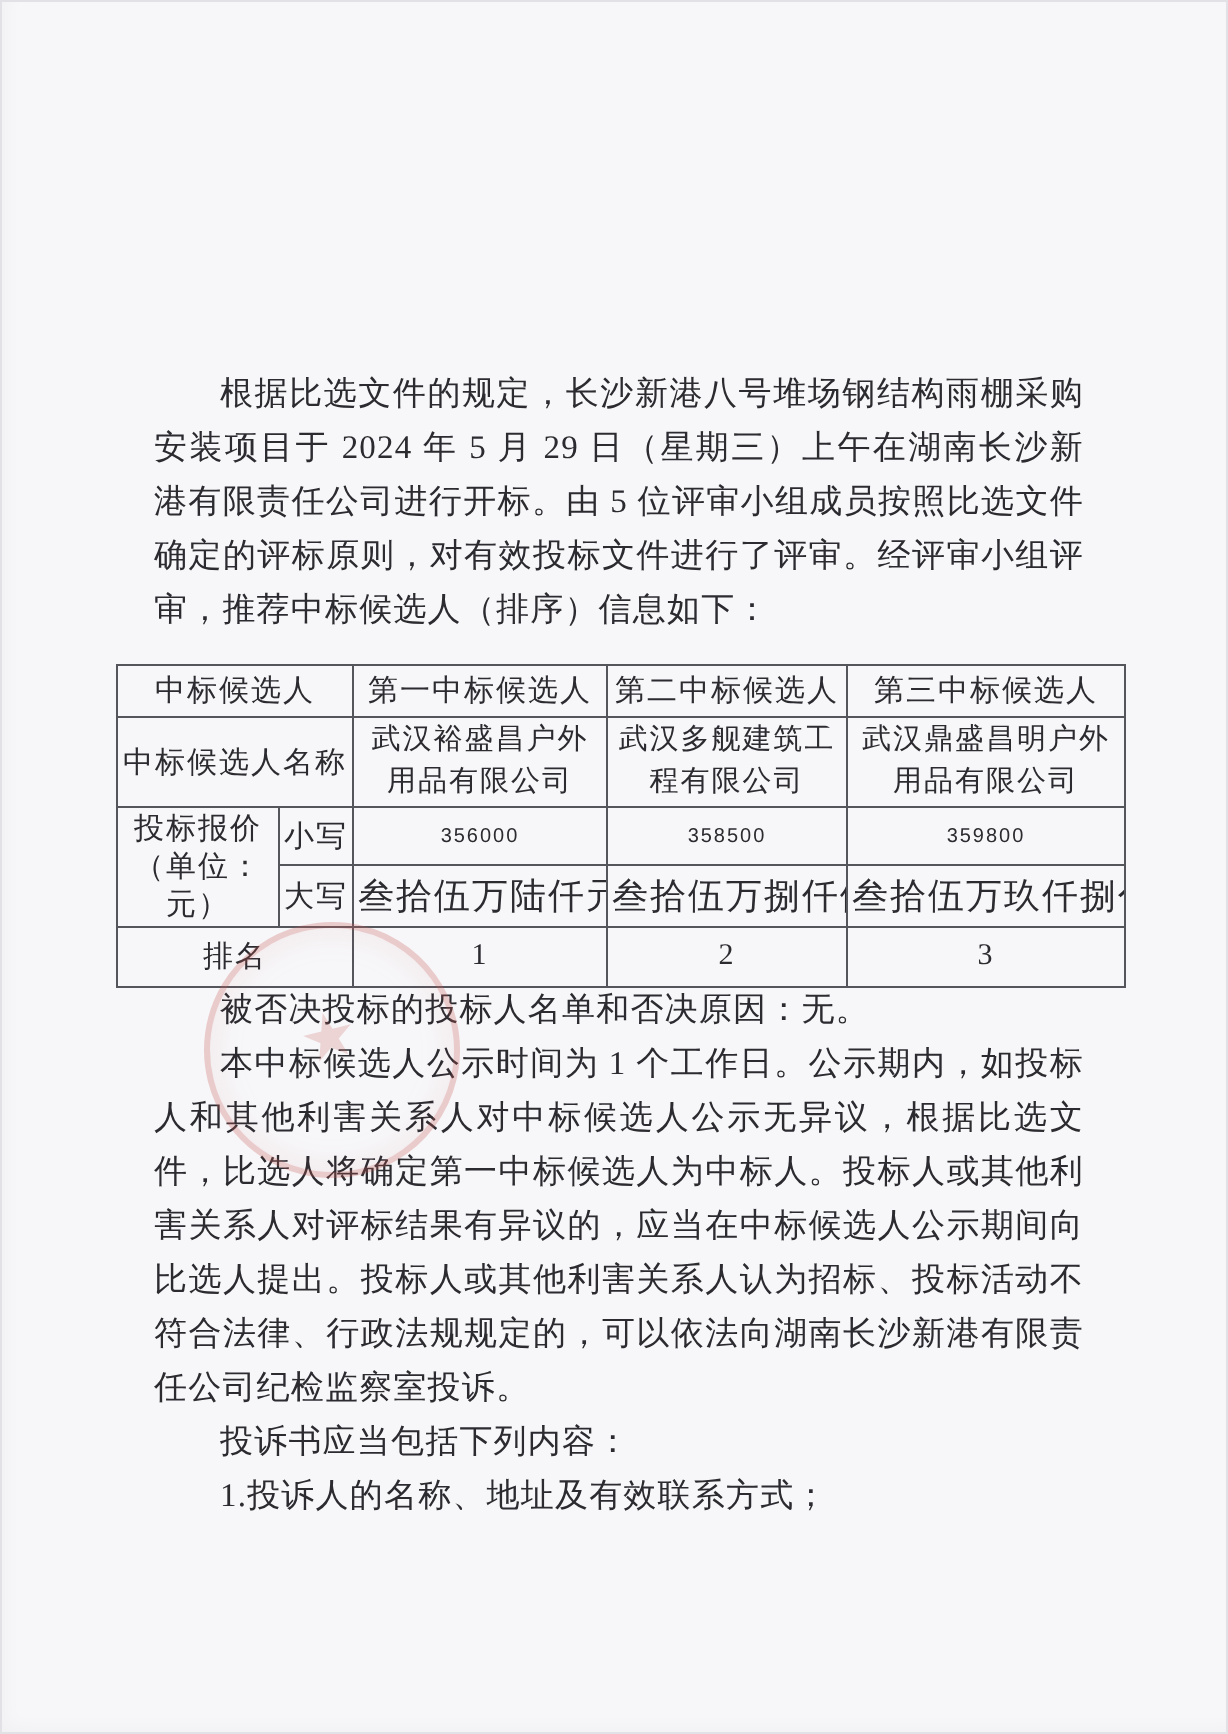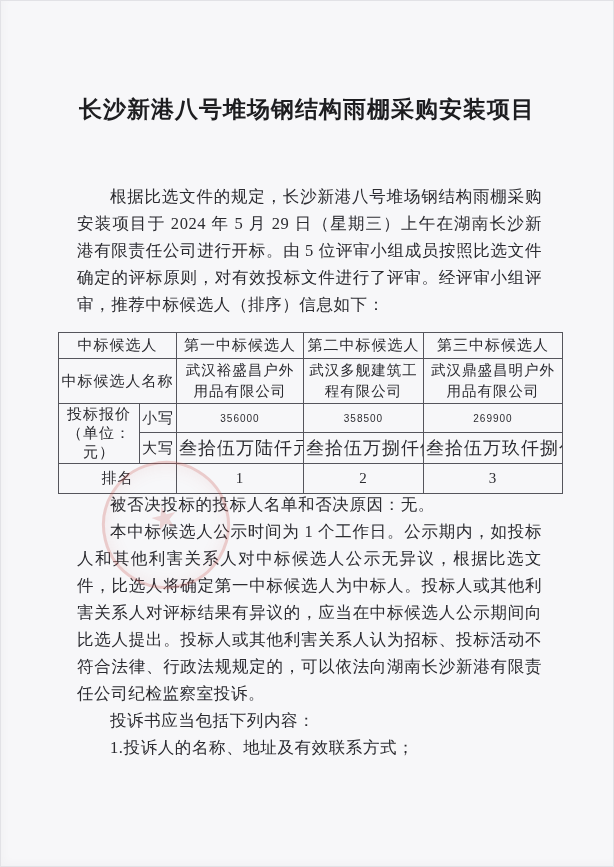--- a/index.html
+++ b/index.html
@@ -75,21 +75,20 @@
     font-size:10px;letter-spacing:2px;
     color:rgba(201,90,86,0.20);
   }
 </style>
 </head>
 <body>
 
 <div class="page">
 
   <div class="doc-title">
-    <div>长沙新港八号堆场钢结构雨棚采购安装项目</div>
   </div>
 
   <div class="body-col intro">
     <p class="para">根据比选文件的规定，长沙新港八号堆场钢结构雨棚采购安装项目于 2024 年 5 月 29 日（星期三）上午在湖南长沙新港有限责任公司进行开标。由 5 位评审小组成员按照比选文件确定的评标原则，对有效投标文件进行了评审。经评审小组评审，推荐中标候选人（排序）信息如下：</p>
   </div>
 
   <table class="candidates-table">
     <colgroup>
       <col class="col-a">
         <col class="col-b">
@@ -111,21 +110,21 @@
       <td class="name-cell">武汉鼎盛昌明户外用品有限公司</td>
     </tr>
     <tr class="row-small">
       <td rowspan="2">
         <div>投标报价</div>
         <div>（单位：元）</div>
       </td>
       <td>小写</td>
       <td class="num-cell">356000</td>
       <td class="num-cell">358500</td>
-      <td class="num-cell">269900</td>
+      <td class="num-cell">359800</td>
     </tr>
     <tr class="row-big">
       <td>大写</td>
       <td class="caps-cell">叁拾伍万陆仟元整</td>
       <td class="caps-cell">叁拾伍万捌仟伍佰元整</td>
       <td class="caps-cell">叁拾伍万玖仟捌佰元整</td>
     </tr>
     <tr class="row-rank">
       <td colspan="2">排名</td>
       <td class="rank-cell">1</td>

